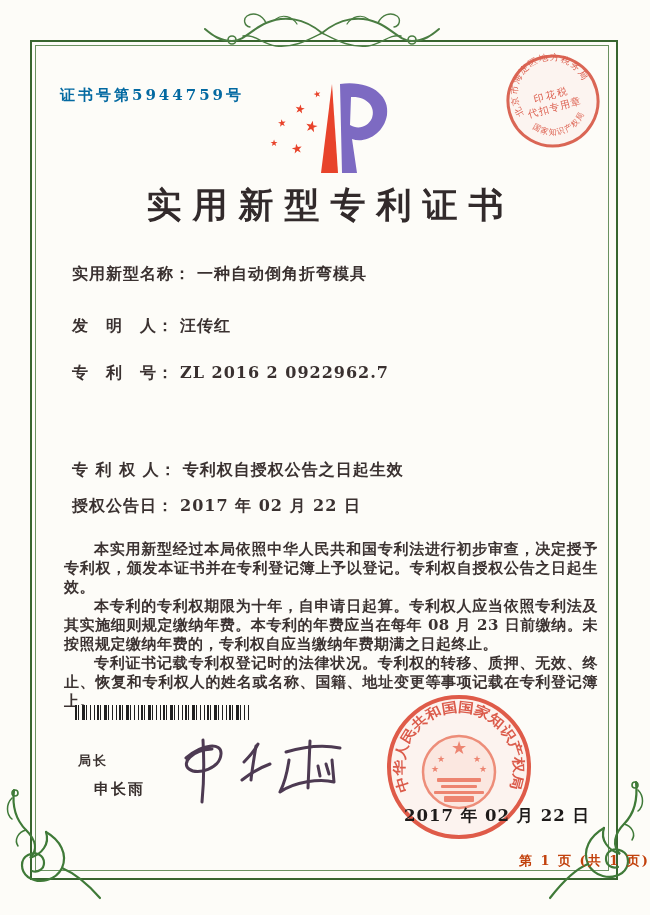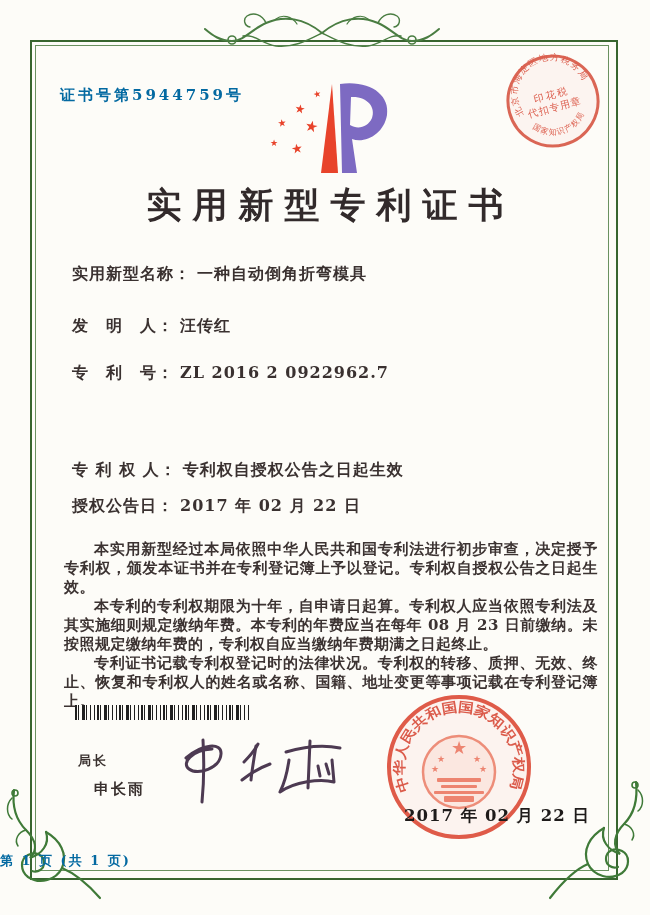--- a/index.html
+++ b/index.html
@@ -35,22 +35,22 @@
       #1f1f1f 7px 10px,#fdfcf8 10px 11px,#1f1f1f 11px 12px,#fdfcf8 12px 15px,
       #1f1f1f 15px 16px,#fdfcf8 16px 19px,#1f1f1f 19px 20px,#fdfcf8 20px 22px);}
   .issuer-label{position:absolute;left:78px;top:752px;font-size:13px;font-weight:700;
     font-family:"DejaVu Sans","Liberation Sans",sans-serif;letter-spacing:2px;}
   .issuer-name{position:absolute;left:78px;top:780px;font-size:15px;font-weight:700;
     font-family:"DejaVu Sans","Liberation Sans",sans-serif;letter-spacing:2px;margin-left:16px;}
   .signature{position:absolute;left:168px;top:736px;}
   .official-seal{position:absolute;left:384px;top:692px;opacity:.93;}
   .seal-date{position:absolute;left:404px;top:805px;font-size:16.5px;font-weight:700;
     letter-spacing:1px;color:#1e1b1a;white-space:nowrap;}
-  .page-footer{position:absolute;left:0;top:852px;width:100%;text-align:left;
-    font-size:13px;font-weight:600;letter-spacing:2px;color:#0369a1;}
+  .page-footer{position:absolute;left:0;top:852px;width:100%;text-align:right;
+    font-size:13px;font-weight:600;letter-spacing:2px;color:#c2410c;}
 </style>
 </head>
 <body>
 
 <div class="page">
 
   <div class="frame-outer"></div>
   <div class="frame-inner"></div>
 
   <svg class="ornament" style="left:202px;top:6px;" width="240" height="52" viewBox="0 0 240 52">

